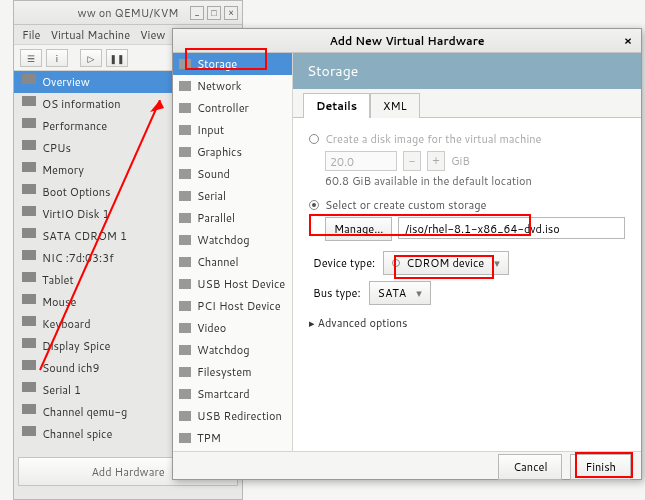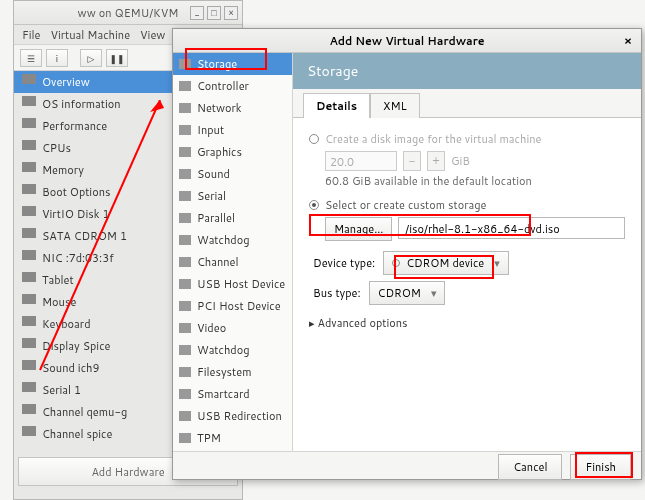--- a/index.html
+++ b/index.html
@@ -164,25 +164,25 @@
     <span class="dlgclose">×</span>
   </div>
   <div class="dlgbody">
     <div class="dlgside">
       <div class="srow sel">
           <span class="sicn"></span>
           <span>Storage</span>
         </div>
       <div class="srow">
           <span class="sicn"></span>
+          <span>Network</span>
+        </div>
+      <div class="srow">
+          <span class="sicn"></span>
           <span>Controller</span>
-        </div>
-      <div class="srow">
-          <span class="sicn"></span>
-          <span>Network</span>
         </div>
       <div class="srow">
           <span class="sicn"></span>
           <span>Input</span>
         </div>
       <div class="srow">
           <span class="sicn"></span>
           <span>Graphics</span>
         </div>
       <div class="srow">
@@ -269,21 +269,21 @@
         <div class="frow">
           <span>Device type:</span>
           <div class="combo">
               <span style="width:8px;height:8px;border:1px solid #888;border-radius:50%;display:inline-block"></span>
               <span>CDROM device</span>
             </div>
         </div>
         <div class="frow">
           <span>Bus type:</span>
           <div class="combo">
-              <span>CDROM</span>
+              <span>SATA</span>
             </div>
         </div>
         <div class="adv">Advanced options</div>
       </div>
     </div>
   </div>
   <div class="footer">
     <div class="fbtn">Cancel</div>
     <div class="fbtn">Finish</div>
   </div>

